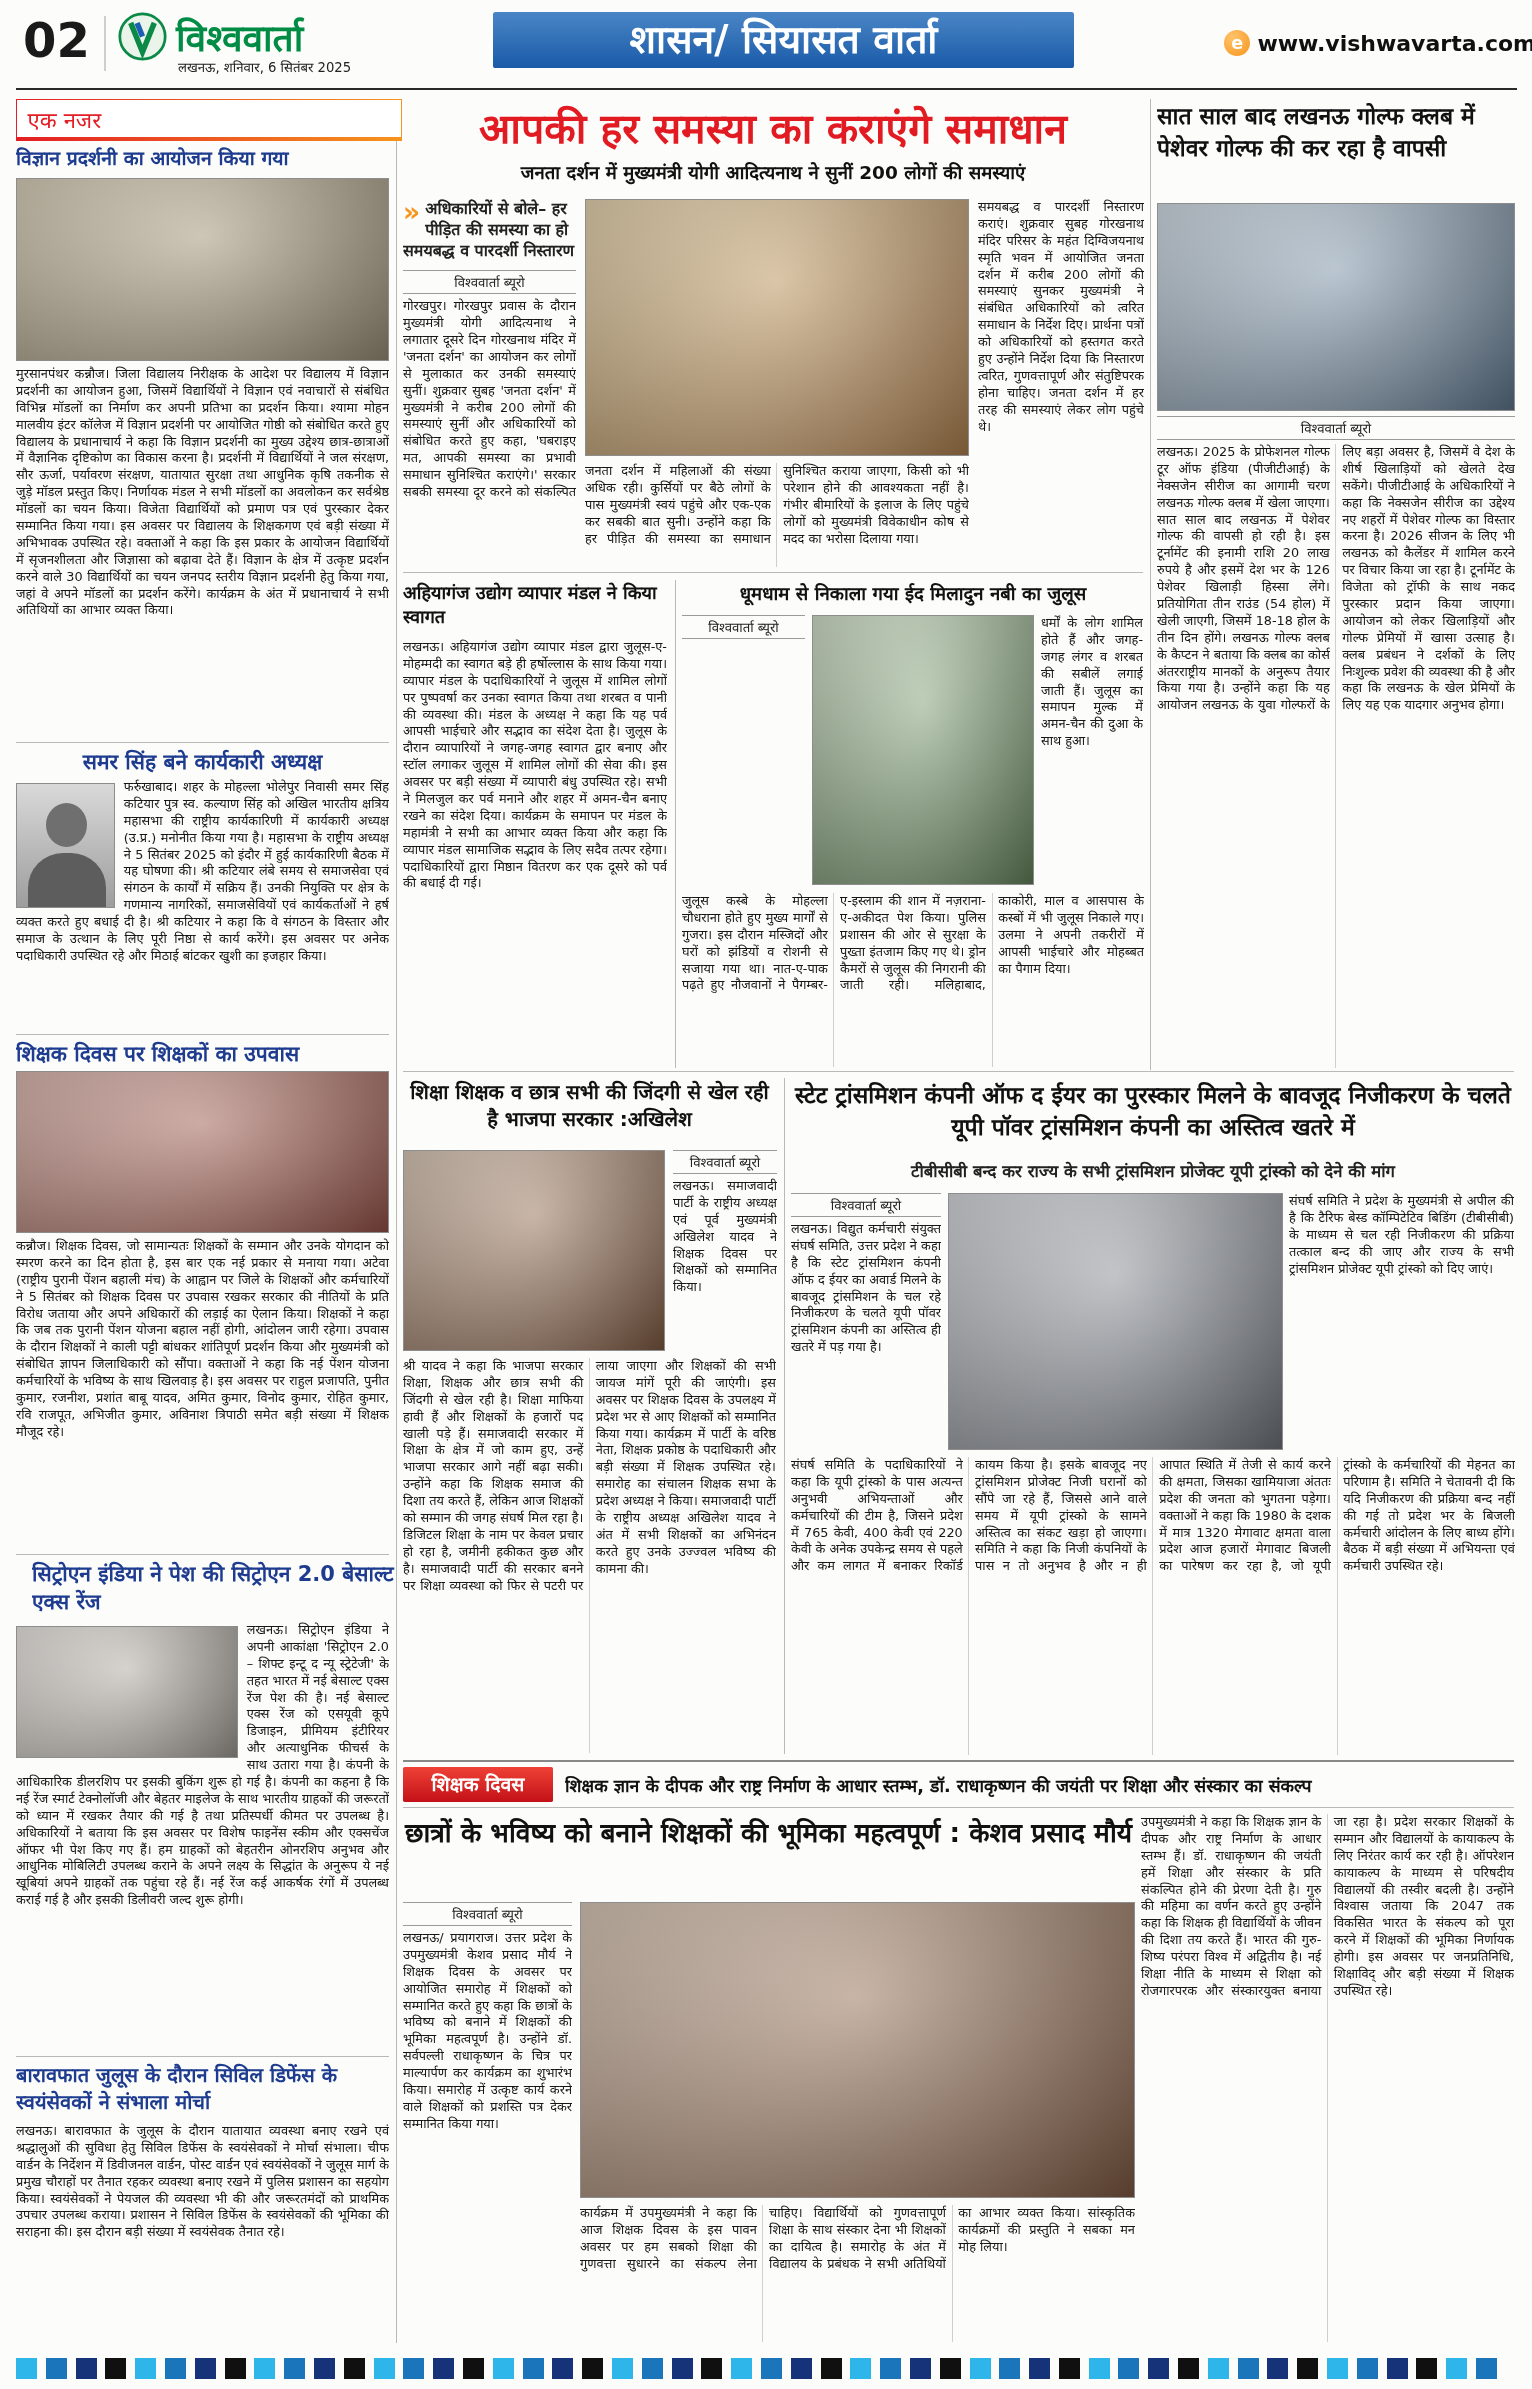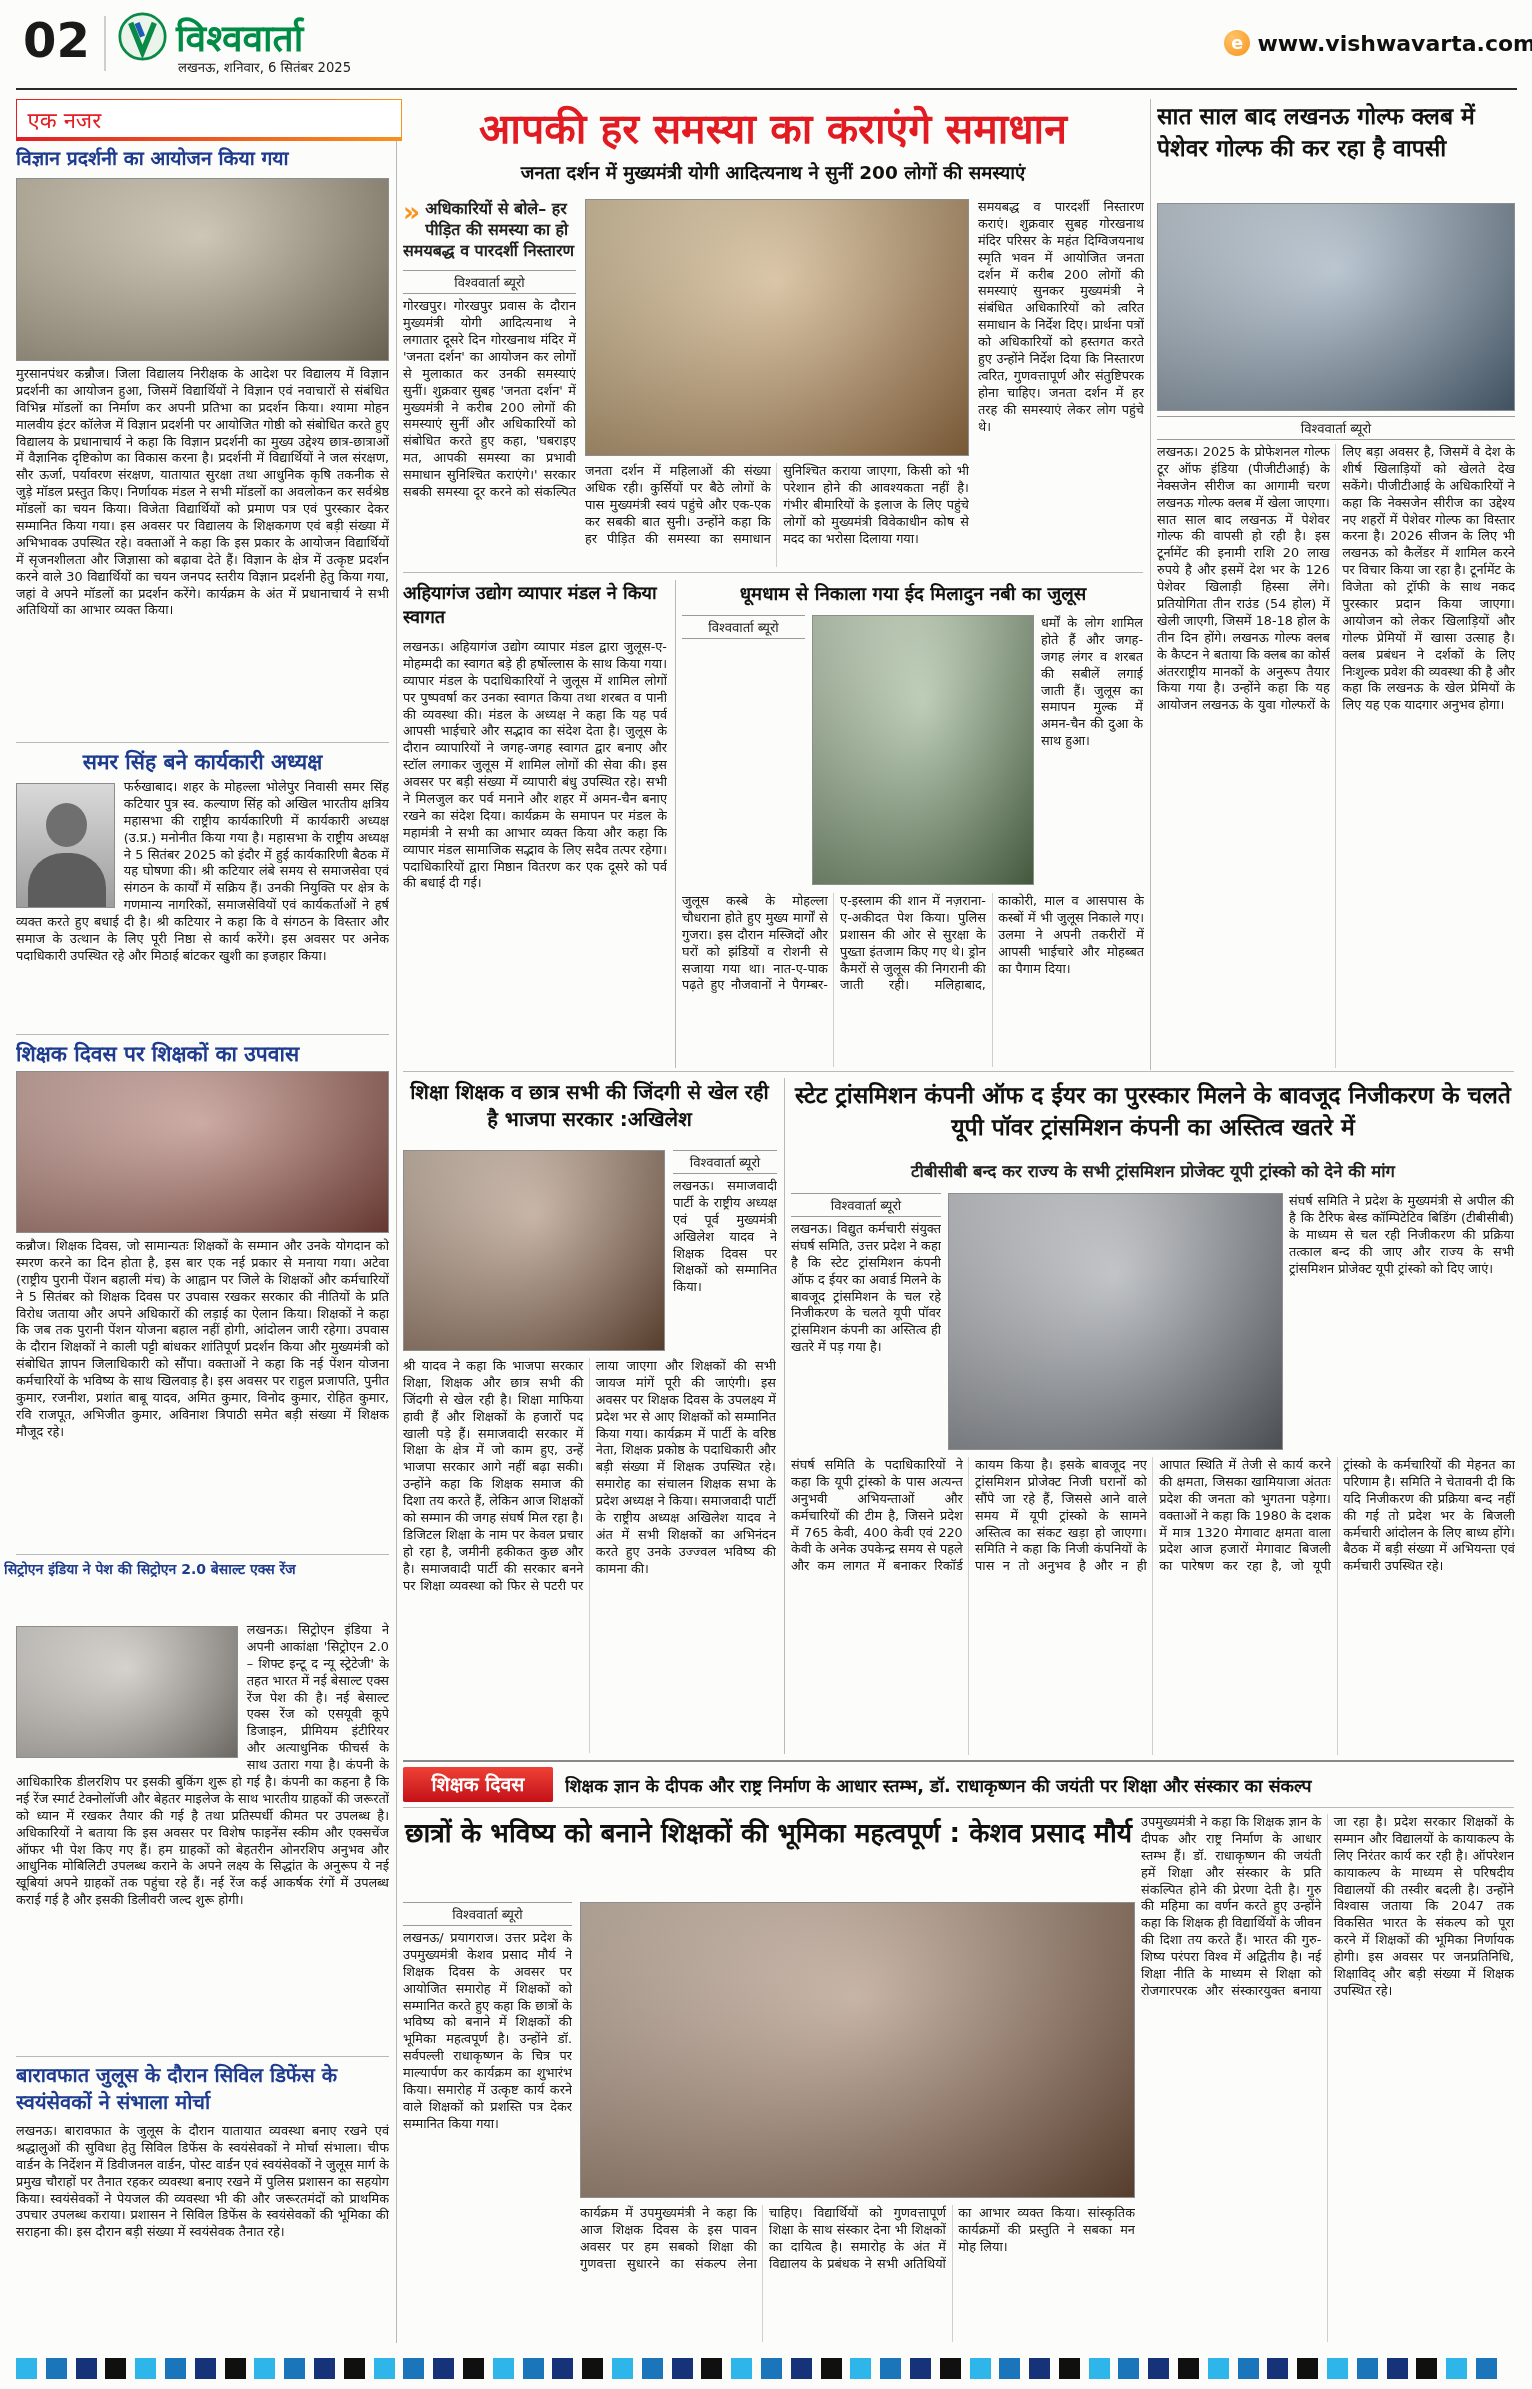--- a/index.html
+++ b/index.html
@@ -56,20 +56,21 @@
   <div class="abs" style="left:104px;top:16px;width:1.8px;height:55px;background:#cfcfcf;"></div>
   <span class="abs" style="left:118px;top:12.3px;width:49px;height:49px;">
     <svg width="49" height="49" viewBox="0 0 54 54">
       <circle cx="27" cy="27" r="25" fill="#eaf4ea" stroke="#0a8a46" stroke-width="3"></circle>
       <path d="M14 12 L27 44 L40 12" fill="none" stroke="#0a8a46" stroke-width="6"></path>
       <path d="M21 12 L27 27" fill="none" stroke="#1b5fb4" stroke-width="6"></path>
     </svg>
   </span>
   <div class="abs" style="left:176px;top:10.6px;width:264px;font-size:37px;font-weight:bold;color:#008c44;">विश्ववार्ता</div>
   <div class="abs" style="left:178px;top:58px;width:264px;font-size:13.2px;color:#222;">लखनऊ, शनिवार, 6 सितंबर 2025</div>
+  <div class="abs banner" style="left:493px;top:12.3px;width:581px;height:56px;">शासन/ सियासत वार्ता</div>
   <div class="abs website" style="left:1224px;top:30px;">
     <span class="globe">e</span>
     <span>www.vishwavarta.com</span>
   </div>
   <div class="abs" style="left:16px;top:88px;width:1501px;height:1.8px;background:#2a2a2a;"></div>
 </div>
 
 <div class="vrule" style="left:396px;top:99px;height:2244px;"></div>
 
 <div class="abs eknazar" style="left:16px;top:99px;width:373px;height:37px;">
@@ -86,21 +87,21 @@
   <span class="portrait"></span>
   <span>फर्रुखाबाद। शहर के मोहल्ला भोलेपुर निवासी समर सिंह कटियार पुत्र स्व. कल्याण सिंह को अखिल भारतीय क्षत्रिय महासभा की राष्ट्रीय कार्यकारिणी में कार्यकारी अध्यक्ष (उ.प्र.) मनोनीत किया गया है। महासभा के राष्ट्रीय अध्यक्ष ने 5 सितंबर 2025 को इंदौर में हुई कार्यकारिणी बैठक में यह घोषणा की। श्री कटियार लंबे समय से समाजसेवा एवं संगठन के कार्यों में सक्रिय हैं। उनकी नियुक्ति पर क्षेत्र के गणमान्य नागरिकों, समाजसेवियों एवं कार्यकर्ताओं ने हर्ष व्यक्त करते हुए बधाई दी है। श्री कटियार ने कहा कि वे संगठन के विस्तार और समाज के उत्थान के लिए पूरी निष्ठा से कार्य करेंगे। इस अवसर पर अनेक पदाधिकारी उपस्थित रहे और मिठाई बांटकर खुशी का इजहार किया।</span>
 </div>
 
 <div class="hrule" style="left:16px;top:1034px;width:373px;"></div>
 <div class="abs headline blue-head" style="left:16px;top:1039px;width:373px;height:26.4px;font-size:21px;">शिक्षक दिवस पर शिक्षकों का उपवास</div>
 <div class="abs photo ph-red" style="left:16px;top:1071px;width:373px;height:162px;"></div>
 <div class="abs bodytxt" style="left:16px;top:1238px;width:373px;height:310px;">कन्नौज। शिक्षक दिवस, जो सामान्यतः शिक्षकों के सम्मान और उनके योगदान को स्मरण करने का दिन होता है, इस बार एक नई प्रकार से मनाया गया। अटेवा (राष्ट्रीय पुरानी पेंशन बहाली मंच) के आह्वान पर जिले के शिक्षकों और कर्मचारियों ने 5 सितंबर को शिक्षक दिवस पर उपवास रखकर सरकार की नीतियों के प्रति विरोध जताया और अपने अधिकारों की लड़ाई का ऐलान किया। शिक्षकों ने कहा कि जब तक पुरानी पेंशन योजना बहाल नहीं होगी, आंदोलन जारी रहेगा। उपवास के दौरान शिक्षकों ने काली पट्टी बांधकर शांतिपूर्ण प्रदर्शन किया और मुख्यमंत्री को संबोधित ज्ञापन जिलाधिकारी को सौंपा। वक्ताओं ने कहा कि नई पेंशन योजना कर्मचारियों के भविष्य के साथ खिलवाड़ है। इस अवसर पर राहुल प्रजापति, पुनीत कुमार, रजनीश, प्रशांत बाबू यादव, अमित कुमार, विनोद कुमार, रोहित कुमार, रवि राजपूत, अभिजीत कुमार, अविनाश त्रिपाठी समेत बड़ी संख्या में शिक्षक मौजूद रहे।</div>
 
 <div class="hrule" style="left:16px;top:1554px;width:373px;"></div>
-<div class="abs headline blue-head" style="left:4px;top:1559px;width:373px;height:56px;font-size:14px;">सिट्रोएन इंडिया ने पेश की सिट्रोएन 2.0 बेसाल्ट एक्स रेंज</div>
+<div class="abs headline blue-head" style="left:32px;top:1559px;width:373px;height:56px;font-size:21px;">सिट्रोएन इंडिया ने पेश की सिट्रोएन 2.0 बेसाल्ट एक्स रेंज</div>
 <div class="abs bodytxt" style="left:16px;top:1622px;width:373px;height:428px;">
   <span class="carimg photo ph-car"></span>
   <span>लखनऊ। सिट्रोएन इंडिया ने अपनी आकांक्षा 'सिट्रोएन 2.0 – शिफ्ट इन्टू द न्यू स्ट्रेटेजी' के तहत भारत में नई बेसाल्ट एक्स रेंज पेश की है। नई बेसाल्ट एक्स रेंज को एसयूवी कूपे डिजाइन, प्रीमियम इंटीरियर और अत्याधुनिक फीचर्स के साथ उतारा गया है। कंपनी के आधिकारिक डीलरशिप पर इसकी बुकिंग शुरू हो गई है। कंपनी का कहना है कि नई रेंज स्मार्ट टेक्नोलॉजी और बेहतर माइलेज के साथ भारतीय ग्राहकों की जरूरतों को ध्यान में रखकर तैयार की गई है तथा प्रतिस्पर्धी कीमत पर उपलब्ध है। अधिकारियों ने बताया कि इस अवसर पर विशेष फाइनेंस स्कीम और एक्सचेंज ऑफर भी पेश किए गए हैं। हम ग्राहकों को बेहतरीन ओनरशिप अनुभव और आधुनिक मोबिलिटी उपलब्ध कराने के अपने लक्ष्य के सिद्धांत के अनुरूप ये नई खूबियां अपने ग्राहकों तक पहुंचा रहे हैं। नई रेंज कई आकर्षक रंगों में उपलब्ध कराई गई है और इसकी डिलीवरी जल्द शुरू होगी।</span>
 </div>
 
 <div class="hrule" style="left:16px;top:2056px;width:373px;"></div>
 <div class="abs headline blue-head" style="left:16px;top:2061px;width:373px;height:56px;font-size:20px;">बारावफात जुलूस के दौरान सिविल डिफेंस के स्वयंसेवकों ने संभाला मोर्चा</div>
 <div class="abs bodytxt" style="left:16px;top:2123px;width:373px;height:220px;">लखनऊ। बारावफात के जुलूस के दौरान यातायात व्यवस्था बनाए रखने एवं श्रद्धालुओं की सुविधा हेतु सिविल डिफेंस के स्वयंसेवकों ने मोर्चा संभाला। चीफ वार्डन के निर्देशन में डिवीजनल वार्डन, पोस्ट वार्डन एवं स्वयंसेवकों ने जुलूस मार्ग के प्रमुख चौराहों पर तैनात रहकर व्यवस्था बनाए रखने में पुलिस प्रशासन का सहयोग किया। स्वयंसेवकों ने पेयजल की व्यवस्था भी की और जरूरतमंदों को प्राथमिक उपचार उपलब्ध कराया। प्रशासन ने सिविल डिफेंस के स्वयंसेवकों की भूमिका की सराहना की। इस दौरान बड़ी संख्या में स्वयंसेवक तैनात रहे।</div>
 
 <div class="abs headline red-head" style="left:403px;top:99px;width:740px;height:53px;font-size:41px;text-align:center;white-space:nowrap;">आपकी हर समस्या का कराएंगे समाधान</div>

